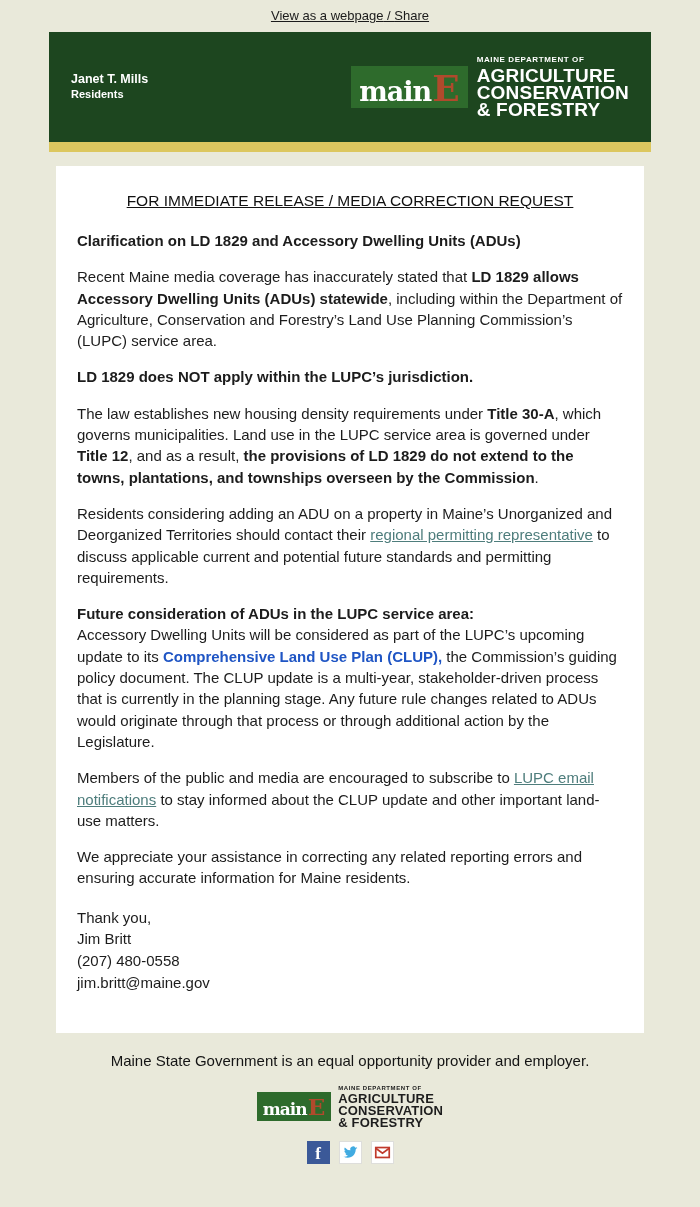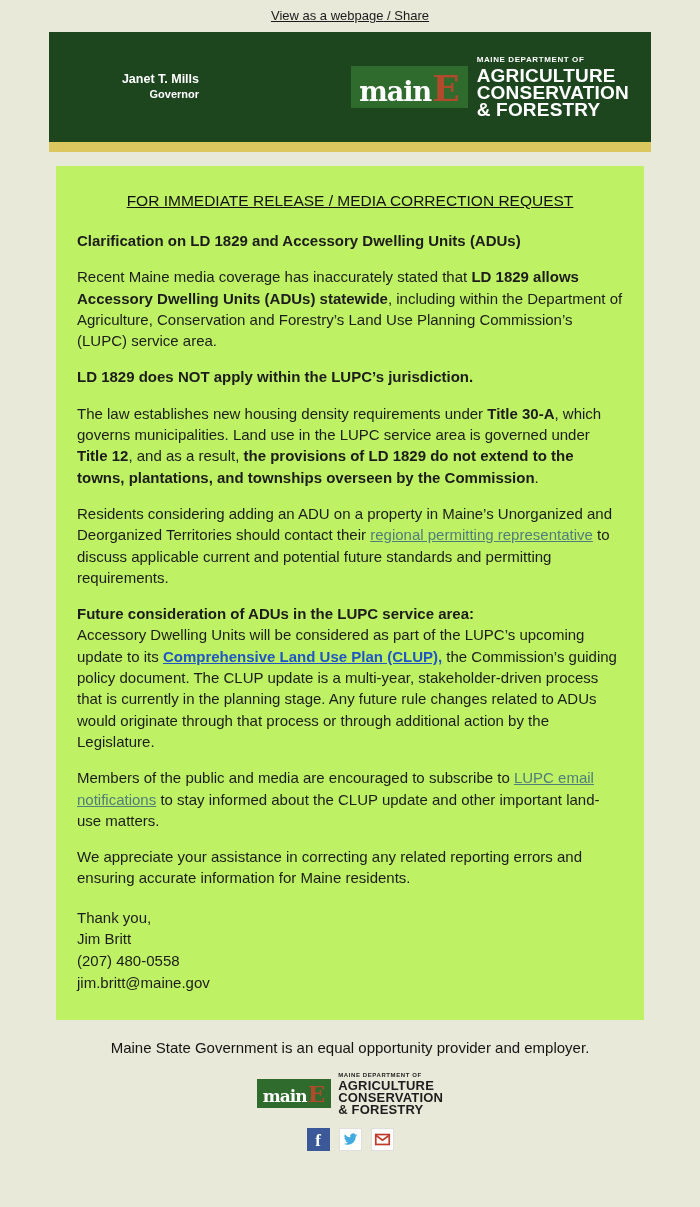--- a/index.html
+++ b/index.html
@@ -16,49 +16,49 @@
   .top-links{text-decoration:underline;color:#1b1b1b;cursor:pointer;}
   .top-links a{color:#1b1b1b;text-decoration:underline;}
 
   .email-column{width:602px;margin:0 auto;}
 
   
   .header{
     background:#1d461f;height:110px;display:flex;align-items:center;
     justify-content:space-between;padding:0 22px;box-sizing:border-box;
   }
-  .official{color:#ffffff;text-align:right;width:128px;line-height:1.25;}
+  .official{color:#ffffff;text-align:left;width:128px;line-height:1.25;}
   .official .nm{font-size:12.5px;font-weight:bold;}
   .official .ttl{font-size:11px;font-weight:bold;}
   .logo{display:flex;align-items:center;gap:9px;}
   .wordmark{
     background:#2e6b2c;padding:8px 8px 6px;display:inline-flex;align-items:baseline;
     font-family:"DejaVu Serif", serif;font-weight:bold;line-height:0.8;justify-content:space-between;
   }
   .wordmark .wm-prefix{color:#ffffff;font-size:27px;letter-spacing:-1px;}
   .wordmark .wm-e{color:#b04a2c;font-size:36px;margin-left:1px;}
   .dept{color:#ffffff;line-height:1;}
   .dept .dept-small{font-size:8px;letter-spacing:0.6px;margin-bottom:3px;font-weight:bold;}
   .dept .dept-big{font-size:19px;font-weight:bold;letter-spacing:0.2px;line-height:17px;}
 
   .gold-stripe{height:10px;background:#dcc75f;}
 
   
   .content-box{
-    background:#bef264;margin:14px 7px 0;padding:16px 21px 26px;
+    background:#ffffff;margin:14px 7px 0;padding:16px 21px 39px;
     font-size:15px;line-height:1.42;color:#1c1c1c;
   }
   .headline{
     text-align:center;text-decoration:underline;font-size:15.5px;
     margin:8px 0 18px;font-weight:400;color:#111;
   }
   .content-box p{margin:0 0 15px;}
   .content-box p.bold{font-weight:bold;}
   .link-teal{color:#4e7d7c;text-decoration:underline;cursor:pointer;}
-  .link-blue{color:#1f55c4;font-weight:bold;text-decoration:underline;cursor:pointer;}
+  .link-blue{color:#1f55c4;font-weight:bold;cursor:pointer;}
   .signature{line-height:1.45;margin-top:18px;}
 
   
   .footer-note{text-align:center;font-size:15px;margin:19px 0 12px;color:#141414;}
   .footer-logo{display:flex;justify-content:center;align-items:center;gap:7px;margin:4px 0 12px;}
   .footer-logo .wordmark{padding:6px 6px 4px;background:#2e6b2c;}
   .footer-logo .wm-prefix{font-size:17px;}
   .footer-logo .wm-e{font-size:23px;}
   .footer-logo .dept{color:#1d1d1d;}
   .footer-logo .dept-small{font-size:6px;margin-bottom:2px;}
@@ -77,21 +77,21 @@
 
   <div class="top-bar">
     <span class="top-links"><a>View as a webpage</a><span> / </span><a>Share</a></span>
   </div>
 
   <div class="email-column">
 
     <div class="header">
       <div class="official">
         <div class="nm">Janet T. Mills</div>
-        <div class="ttl">Governor</div>
+        <div class="ttl">Residents</div>
       </div>
       <div class="logo">
         <span class="wordmark">
           <span class="wm-prefix">main</span>
             <span class="wm-e">E</span>
         </span>
         <span class="dept">
           <div class="dept-small">MAINE DEPARTMENT OF</div>
           <div class="dept-big">AGRICULTURE</div>
           <div class="dept-big">CONSERVATION</div>

